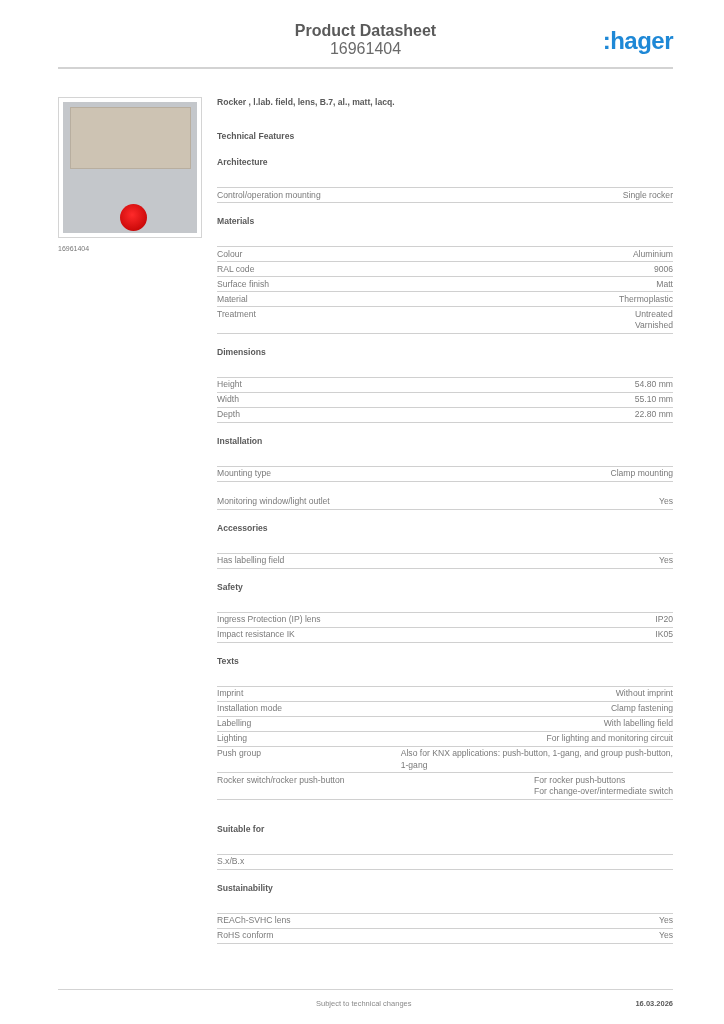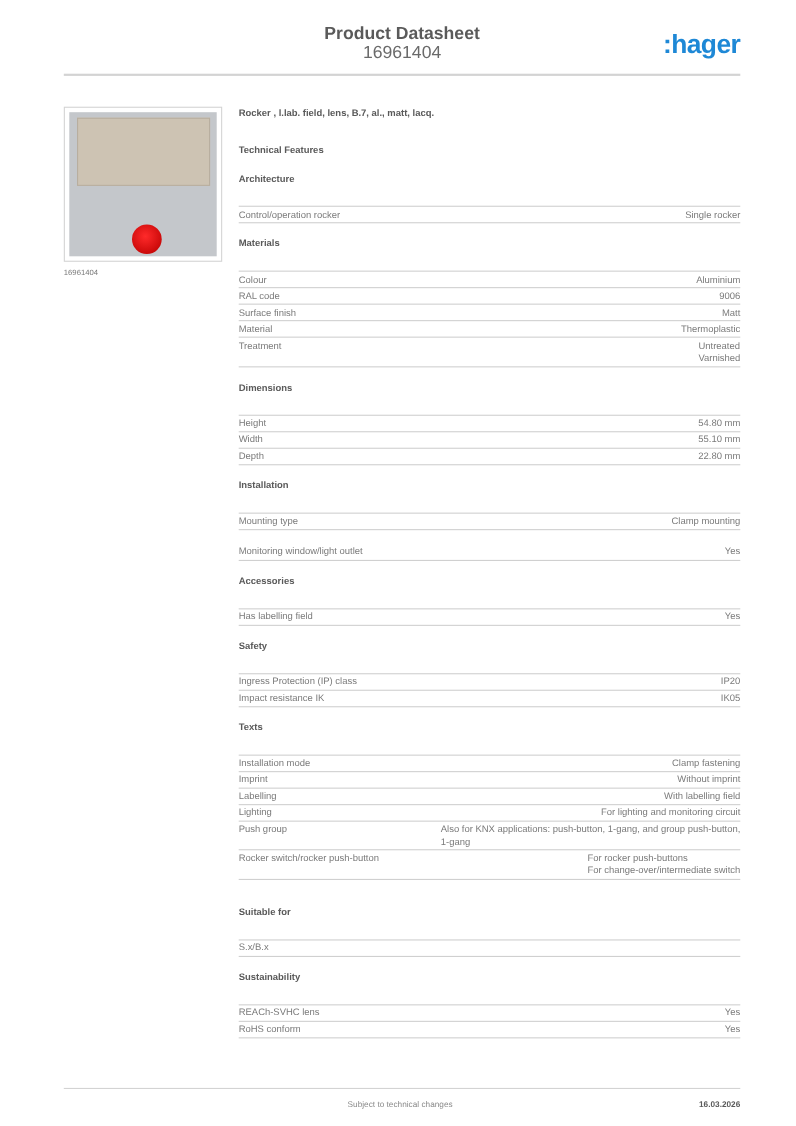--- a/index.html
+++ b/index.html
@@ -54,21 +54,21 @@
 </div>
 <div class="image-caption">16961404</div>
 
 <div class="content">
   <div class="product-desc">Rocker , l.lab. field, lens, B.7, al., matt, lacq.</div>
   <div class="tech-title">Technical Features</div>
 
   <div class="section first">
     <div class="section-title">Architecture</div>
     <div class="row">
-        <span class="key">Control/operation rocker</span>
+        <span class="key">Control/operation mounting</span>
         <span class="val">Single rocker</span>
       </div>
   </div>
 
   <div class="section">
     <div class="section-title">Materials</div>
     <div class="row">
         <span class="key">Colour</span>
         <span class="val">Aluminium</span>
       </div>
@@ -126,38 +126,38 @@
     <div class="section-title">Accessories</div>
     <div class="row">
         <span class="key">Has labelling field</span>
         <span class="val">Yes</span>
       </div>
   </div>
 
   <div class="section">
     <div class="section-title">Safety</div>
     <div class="row">
-        <span class="key">Ingress Protection (IP) class</span>
+        <span class="key">Ingress Protection (IP) lens</span>
         <span class="val">IP20</span>
       </div>
     <div class="row">
         <span class="key">Impact resistance IK</span>
         <span class="val">IK05</span>
       </div>
   </div>
 
   <div class="section">
     <div class="section-title">Texts</div>
     <div class="row">
+        <span class="key">Imprint</span>
+        <span class="val">Without imprint</span>
+      </div>
+    <div class="row">
         <span class="key">Installation mode</span>
         <span class="val">Clamp fastening</span>
-      </div>
-    <div class="row">
-        <span class="key">Imprint</span>
-        <span class="val">Without imprint</span>
       </div>
     <div class="row">
         <span class="key">Labelling</span>
         <span class="val">With labelling field</span>
       </div>
     <div class="row">
         <span class="key">Lighting</span>
         <span class="val">For lighting and monitoring circuit</span>
       </div>
     <div class="row">

